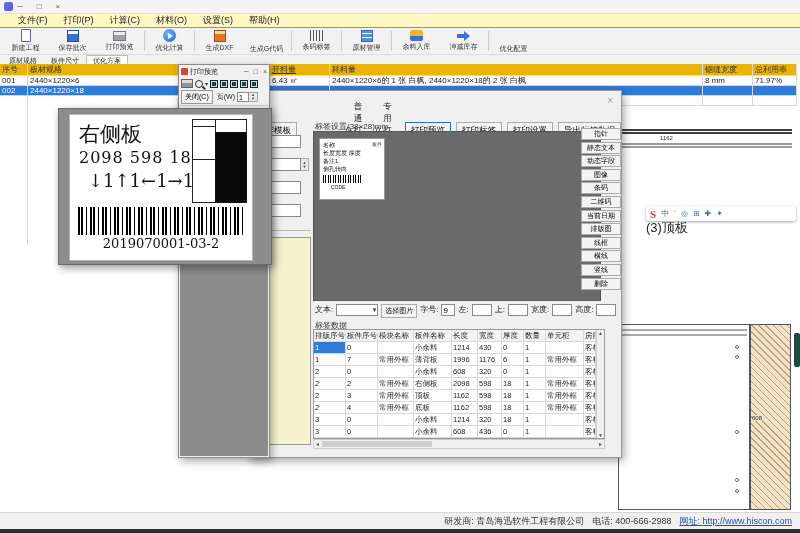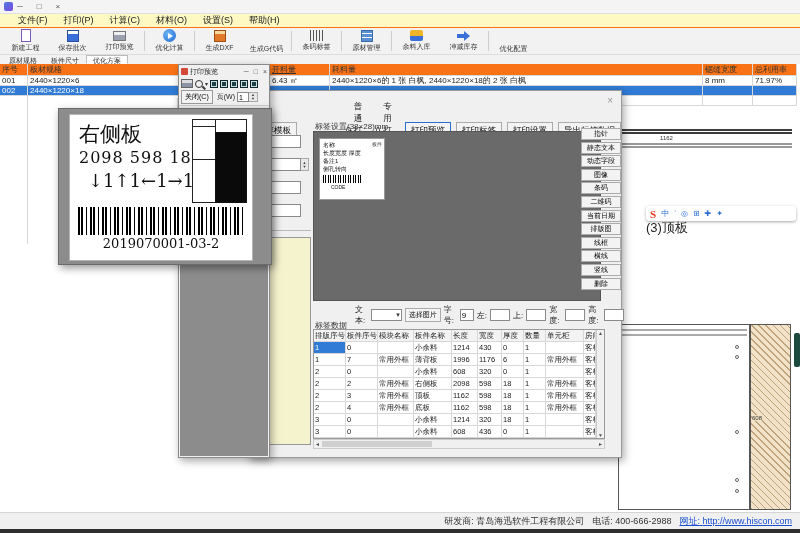--- a/index.html
+++ b/index.html
@@ -41,21 +41,21 @@
 .optimize-config-icon{font-size:12px;color:#888;}
 
 
 #tabbar{left:0;top:55px;width:800px;height:9px;background:#f2f2f2;display:flex;align-items:flex-end;padding-left:2px;}
 .tab{font-size:7px;padding:0 6px;height:9px;line-height:9px;color:#333;border:1px solid transparent;}
 .tab.active{background:#fff;border:1px solid #bbb;border-bottom-color:#fff;}
 
 
 #sheets-table{left:0;top:64px;width:797px;background:#fff;}
 .srow{display:flex;height:10px;}
-.srow.shead{height:12px;background:#f97316;}
+.srow.shead{height:12px;background:#eab308;}
 .scell{border-right:1px solid #d8d8d8;border-bottom:1px solid #d8d8d8;padding:0 2px;font-size:8px;line-height:10px;white-space:nowrap;overflow:hidden;color:#222;}
 .shead .scell{line-height:12px;color:#333;}
 .srow.ssel .scell{background:#2f7bd6;color:#fff;}
 #sheets-filler{left:0;top:98px;width:178px;height:146px;border-right:1px solid #d8d8d8;background:#fff;}
 #sheets-filler .c1{position:absolute;left:0;top:0;width:28px;height:100%;border-right:1px solid #d8d8d8;}
 
 
 .cadline{height:5px;}
 #cad-line-top{left:612px;top:129px;width:180px;border-top:2px solid #3c3c3c;border-bottom:2px solid #3c3c3c;}
 #cad-line-2{left:612px;top:143px;width:180px;border-top:2px solid #9a9a9a;border-bottom:2px solid #9a9a9a;}
@@ -97,21 +97,21 @@
 #dialog-tools{position:absolute;left:332px;top:37px;width:40px;}
 .toolbtn{width:40px;height:12px;margin-bottom:1.6px;background:#f3f3f3;border:1px solid #ababab;
   font-size:7px;display:flex;align-items:center;justify-content:center;white-space:nowrap;overflow:hidden;font-family:inherit;}
 #dialog-left-inputs{position:absolute;left:6px;top:44px;width:54px;}
 .linp-wrap{display:flex;margin-bottom:10px;height:13px;}
 .linp{width:46px;height:13px;border:1px solid #8a8a8a;font-size:8px;padding:0 2px;font-family:inherit;}
 .spinbtns{width:9px;height:13px;border:1px solid #aaa;border-left:none;display:flex;flex-direction:column;align-items:center;justify-content:center;background:#e8e8e8;}
 .sarr{font-size:4px;line-height:4px;color:#444;}
 #left-separator{position:absolute;left:4px;top:139px;width:58px;border-top:1px solid #bbb;}
 #left-preview-panel{position:absolute;left:4px;top:146px;width:58px;height:208px;background:#f5f3cd;border:1px solid #999;}
-#props-row{position:absolute;left:66px;top:213px;display:flex;align-items:center;gap:3px;font-size:8px;margin-left:40px;}
+#props-row{position:absolute;left:66px;top:213px;display:flex;gap:3px;font-size:8px;}
 .pinp{height:12px;border:1px solid #8a8a8a;font-size:8px;padding:0 1px;font-family:inherit;}
 #text-select{width:42px;height:12px;border:1px solid #8a8a8a;background:#fff;position:relative;font-size:7px;}
 #text-select::after{content:"▾";position:absolute;right:1px;top:1px;font-size:7px;color:#333;}
 #data-title{position:absolute;left:66px;top:229px;font-size:8px;color:#333;}
 #data-table-wrap{position:absolute;left:64px;top:238px;width:292px;height:110px;border:1px solid #999;background:#fff;overflow:hidden;}
 .drow{display:flex;height:12px;}
 .drow.dhead{background:#f3f3f3;}
 .dcell{border-right:1px solid #d8d8d8;border-bottom:1px solid #d8d8d8;font-size:7.5px;line-height:12px;padding:0 1px;white-space:nowrap;overflow:hidden;}
 .dcell.selcell{background:#2f7bd6;color:#fff;}
 #data-vscroll{position:absolute;right:0;top:0;width:8px;height:108px;background:#f0f0f0;border-left:1px solid #ccc;

